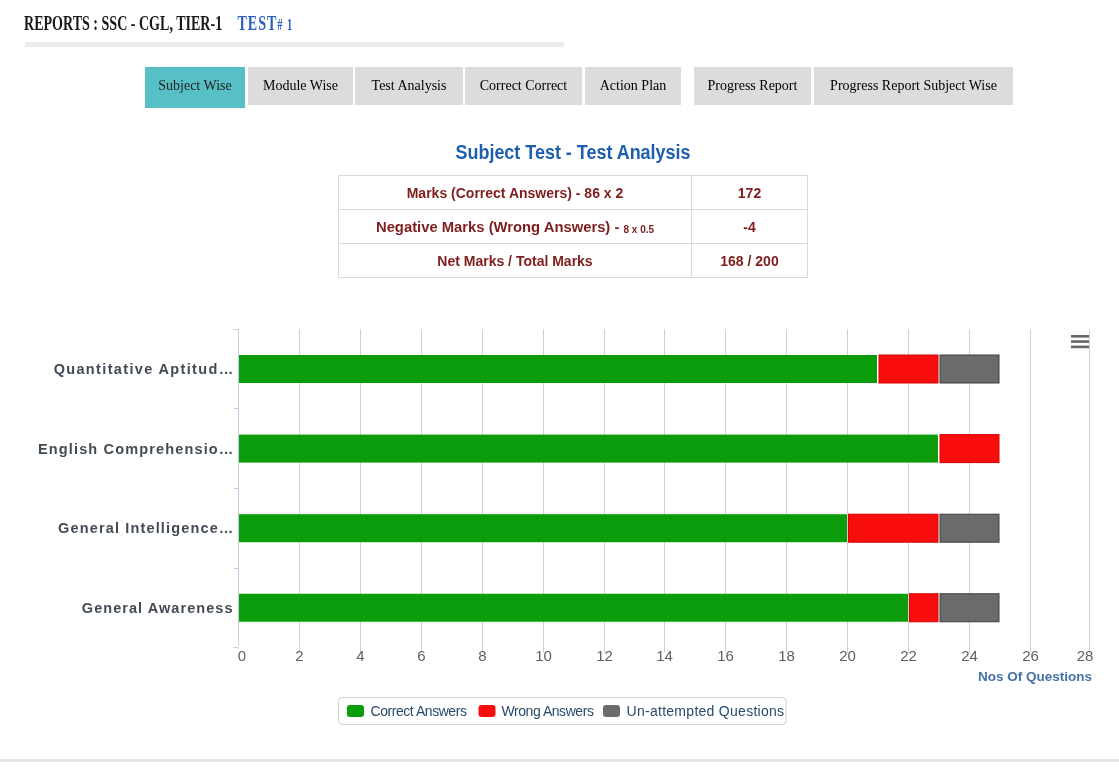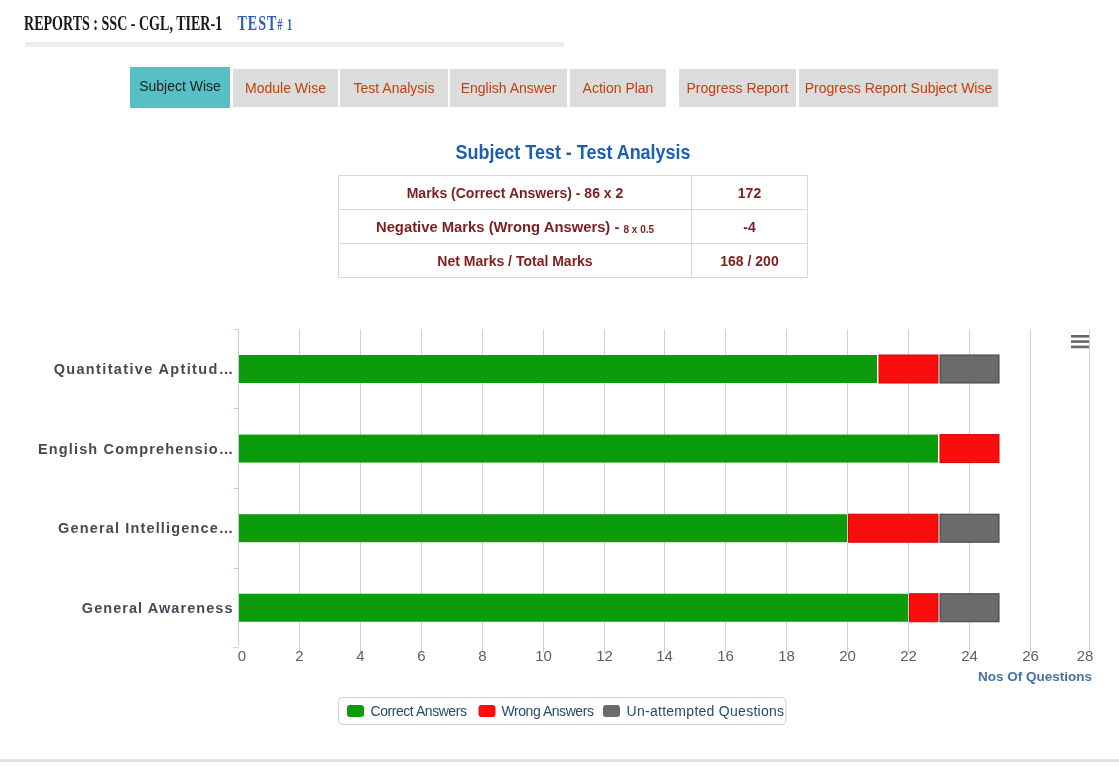--- a/index.html
+++ b/index.html
@@ -5,23 +5,23 @@
   html,body{margin:0;padding:0;background:#fff;}
   body{width:1119px;height:767px;position:relative;overflow:hidden;
        font-family:"Liberation Sans", sans-serif;}
   .hdr{position:absolute;left:24px;top:10.5px;white-space:nowrap;
        font-family:"Liberation Serif", serif;font-weight:bold;
        font-size:21.5px;color:#191919;
        transform:scaleX(0.653);transform-origin:0 0;}
   .hdr .t1{color:#2a5fc0;margin-left:18px;letter-spacing:1.5px;}
   .hdr .t1 small{font-size:16px;}
   .underline{position:absolute;left:25px;top:42px;width:539px;height:5px;background:#ececec;}
-  .tabs{position:absolute;left:130px;top:67px;display:flex;align-items:center;}
+  .tabs{position:absolute;left:145px;top:67px;display:flex;align-items:flex-start;font-family:Liberation Serif, serif;}
   .tab{background:#dcdcdc;height:38px;line-height:38px;text-align:center;
-       font-size:14px;color:#c2410c;margin-right:2px;box-sizing:border-box;}
+       font-size:14px;color:#000000;margin-right:2px;box-sizing:border-box;}
   .tab.active{background:#57c0c6;height:41px;color:#222;}
   .title{position:absolute;left:0;top:140.5px;width:1146px;text-align:center;
          font-size:20px;font-weight:bold;color:#1d5fae;
          transform:scaleX(0.897);transform-origin:50% 50%;}
   table.marks{position:absolute;left:338px;top:175px;border-collapse:collapse;
        width:470px;}
   table.marks td{border:1px solid #d9d9d9;height:33px;text-align:center;
        font-size:14px;font-weight:bold;color:#7f1d1d;padding:0;}
   table.marks td.c1{width:352px;}
   table.marks .sm{font-size:10px;position:relative;top:1px;}
@@ -29,21 +29,21 @@
   svg text{font-family:"Liberation Sans", sans-serif;}
 </style>
 </head>
 <body>
   <div class="hdr">REPORTS : SSC - CGL, TIER-1 <span class="t1">TEST<small># 1</small></span></div>
   <div class="underline"></div>
   <div class="tabs">
     <div class="tab active" style="width:100px;margin-right:3px;">Subject Wise</div>
     <div class="tab" style="width:105px;">Module Wise</div>
     <div class="tab" style="width:108px;">Test Analysis</div>
-    <div class="tab" style="width:117px;margin-right:3px;">English Answer</div>
+    <div class="tab" style="width:117px;margin-right:3px;">Correct Correct</div>
     <div class="tab" style="width:96px;margin-right:13px;">Action Plan</div>
     <div class="tab" style="width:117px;margin-right:3px;">Progress Report</div>
     <div class="tab" style="width:199px;">Progress Report Subject Wise</div>
   </div>
   <div class="title">Subject Test - Test Analysis</div>
   <table class="marks">
     <tbody>
       <tr>
         <td class="c1">Marks (Correct Answers) - 86 x 2</td>
         <td>172</td>

